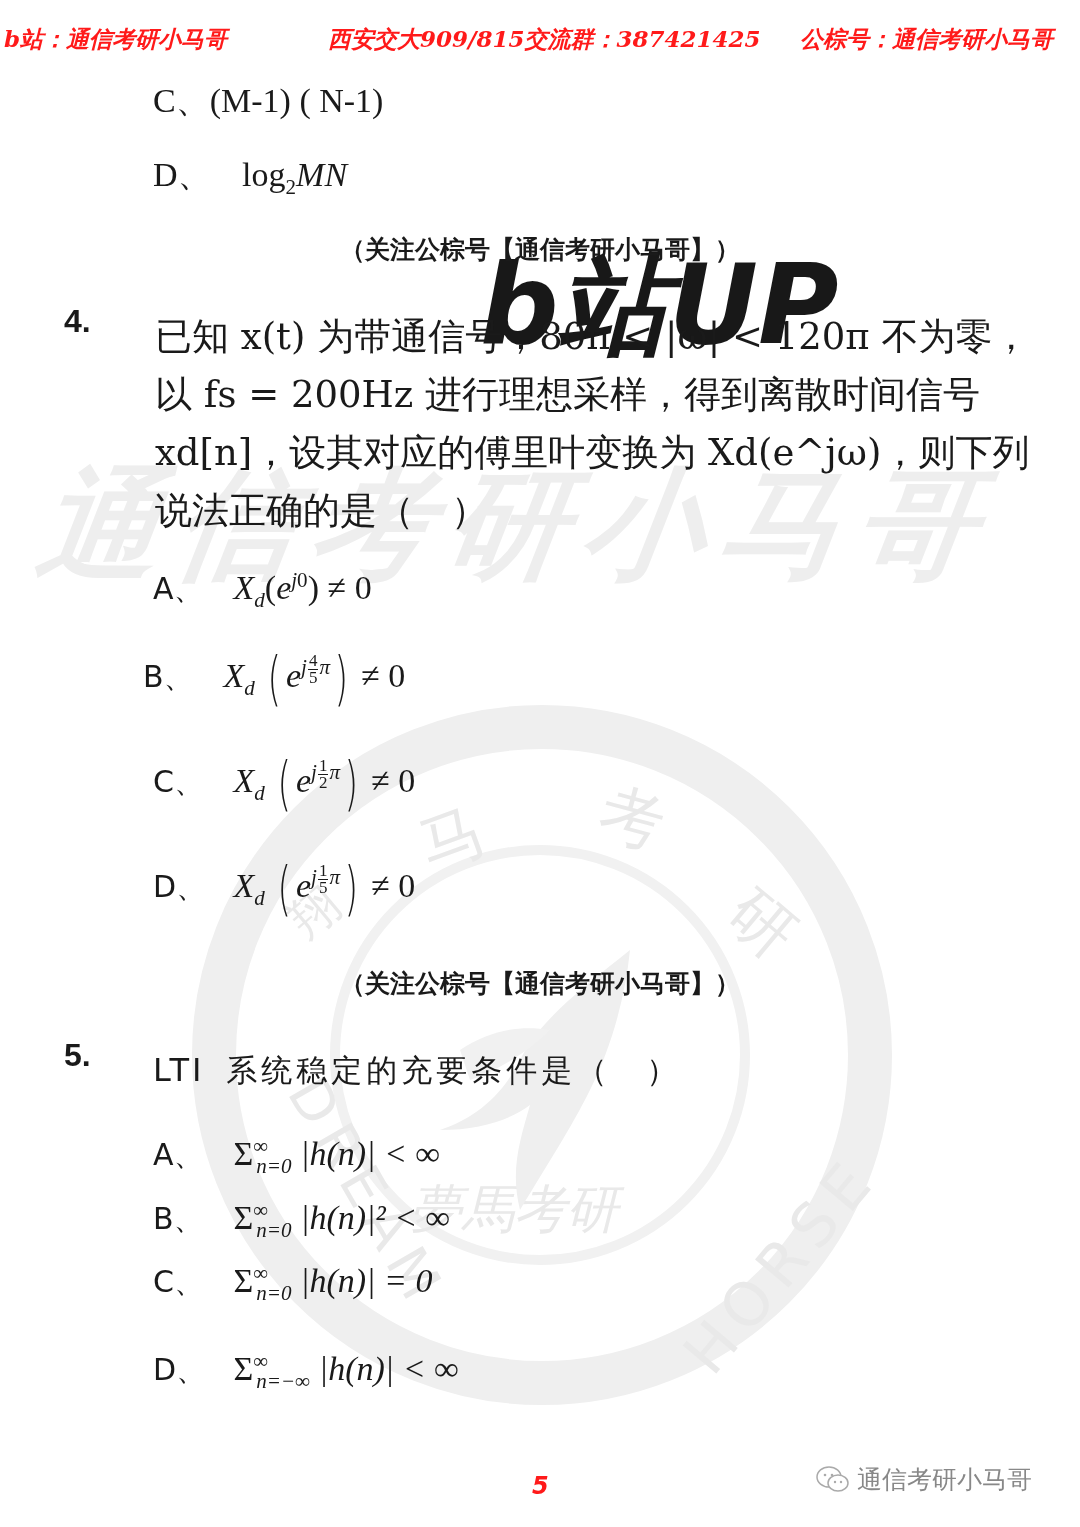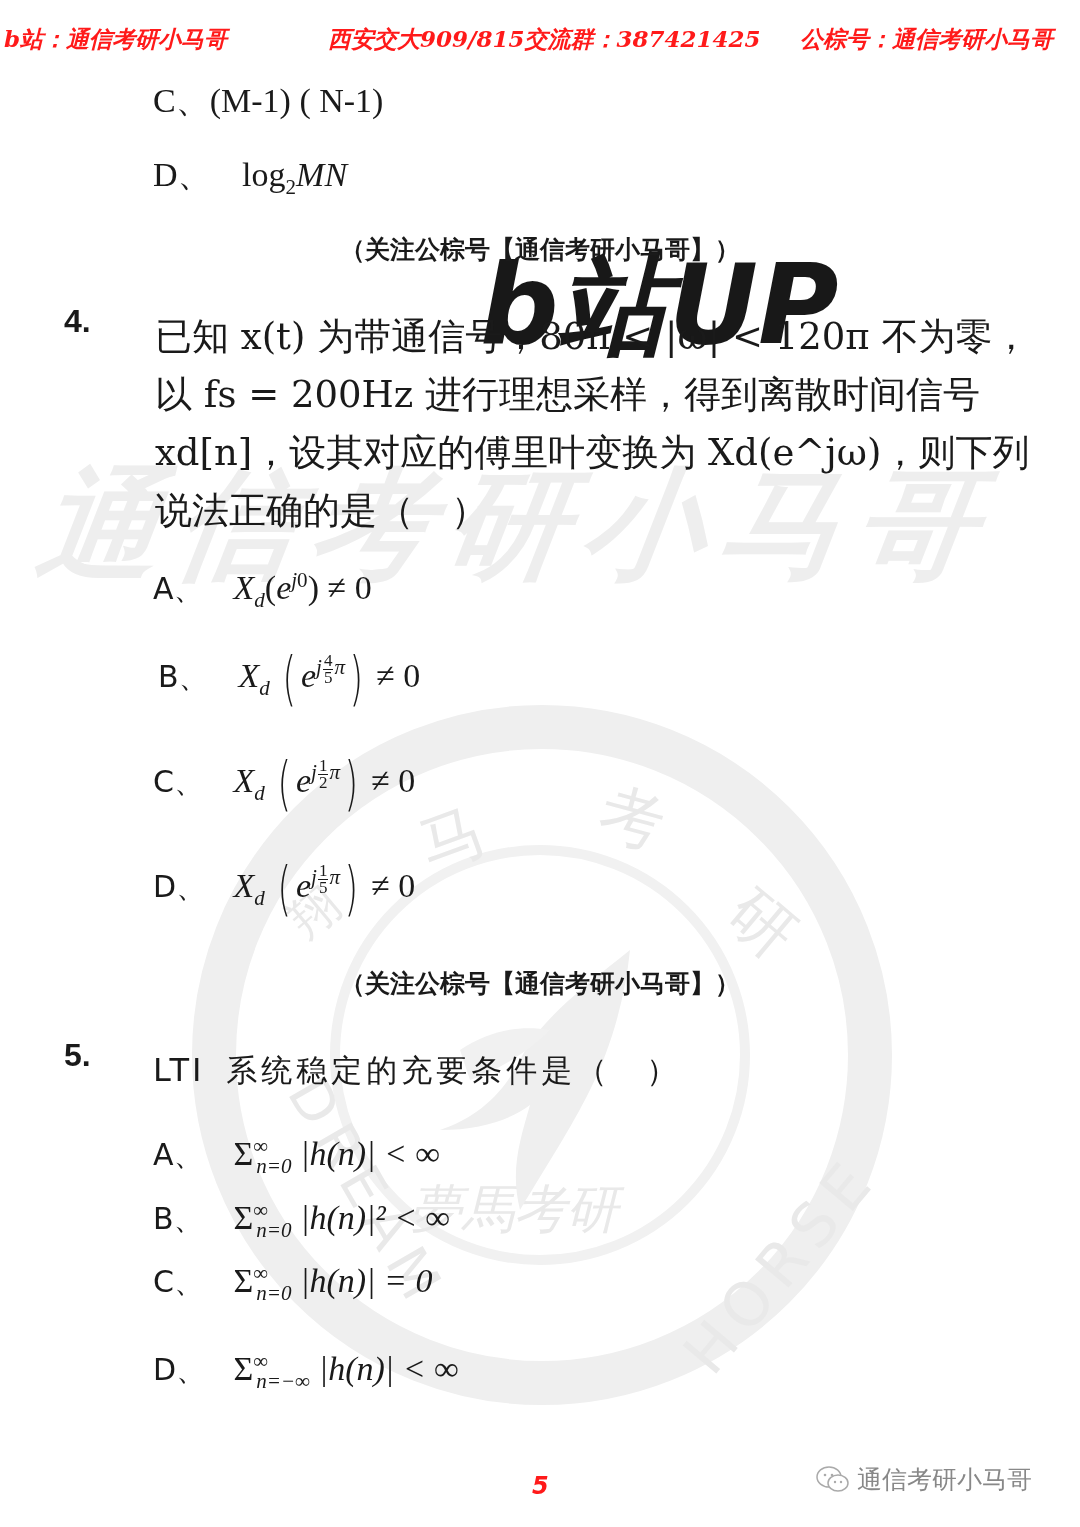--- a/index.html
+++ b/index.html
@@ -111,21 +111,21 @@
   <div>已知 x(t) 为带通信号，80π &lt; |ω| &lt; 120π 不为零，</div>
   <div>以 fs = 200Hz 进行理想采样，得到离散时间信号</div>
   <div>xd[n]，设其对应的傅里叶变换为 Xd(e^jω)，则下列</div>
   <div>说法正确的是（　）</div>
 </div>
 
 <div class="line" style="top:568px;left:153px;">
   <span class="opt-label">A、</span>
   <span class="math"><i>X</i><sub><i>d</i></sub>(<i>e</i><sup><i>j</i><span>0</span></sup>) ≠ 0</span>
 </div>
-<div class="line" style="top:645px;left:158px;">
+<div class="line" style="top:645px;left:143px;">
   <span class="opt-label">B、</span>
   <span class="math"><i>X</i><sub><i>d</i></sub> <span class="bigparen">(</span><i>e</i><sup><i>j</i><span class="frac">
           <span class="num">4</span>
           <span>5</span>
         </span><i>π</i></sup><span class="bigparen">)</span> ≠ 0</span>
 </div>
 <div class="line" style="top:750px;left:153px;">
   <span class="opt-label">C、</span>
   <span class="math"><i>X</i><sub><i>d</i></sub> <span class="bigparen">(</span><i>e</i><sup><i>j</i><span class="frac">
           <span class="num">1</span>

